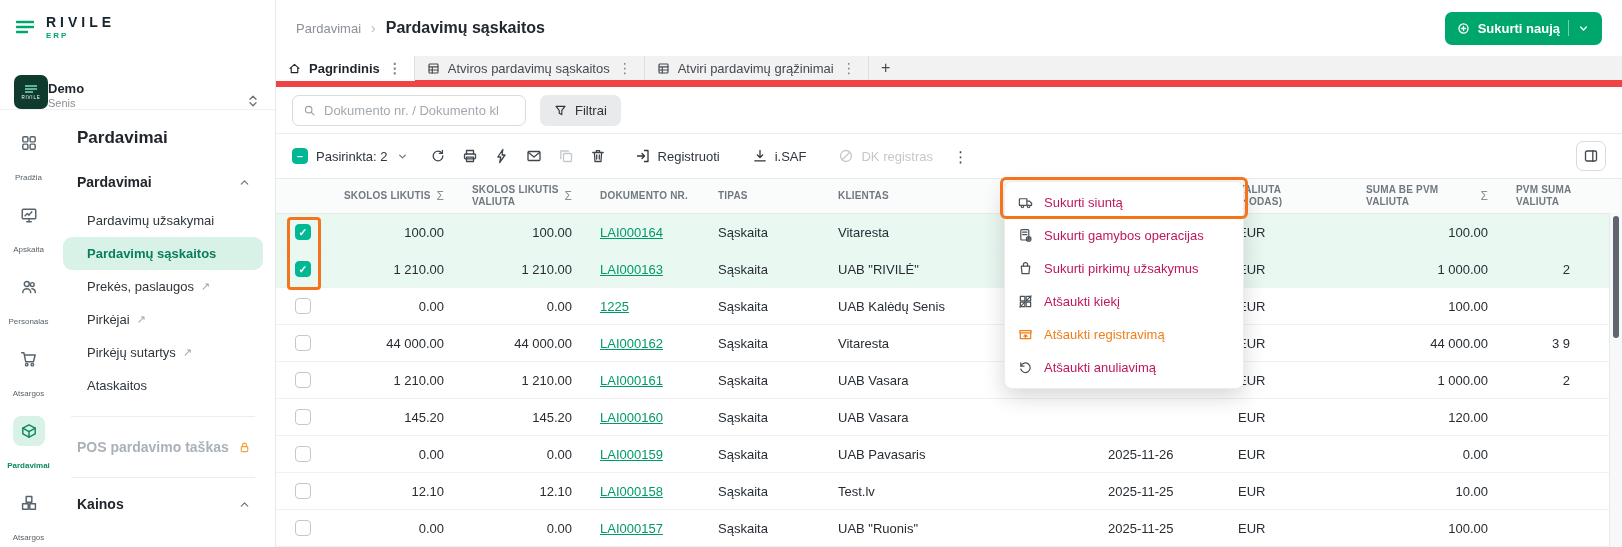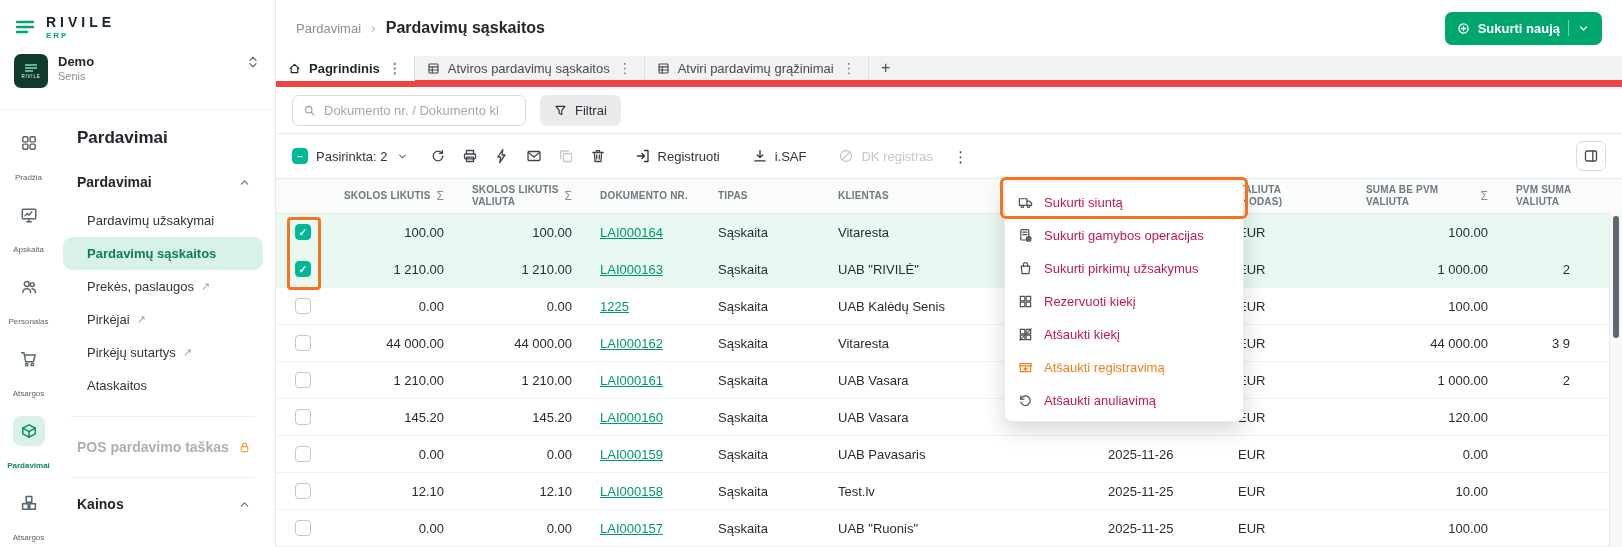--- a/index.html
+++ b/index.html
@@ -11,21 +11,21 @@
   .i  { width:16px; height:16px; stroke:currentColor; fill:none; stroke-width:1.3; stroke-linecap:round; stroke-linejoin:round; }
   .i-sm { width:13px; height:13px; stroke:currentColor; fill:none; stroke-width:1.4; stroke-linecap:round; stroke-linejoin:round; }
 
   
   .sidebar { width:276px; flex-shrink:0; border-right:1px solid #e7e8ea; display:flex; flex-direction:column; background:#fff; }
   .logo-row { height:54px; display:flex; align-items:center; gap:10px; padding:0 14px; }
   .burger { color:#00a76d; width:22px; height:22px; stroke-width:2.4; }
   .brand { display:flex; flex-direction:column; }
   .brand-name { font-size:14px; font-weight:700; letter-spacing:4px; color:#15242e; }
   .brand-sub { font-size:8px; font-weight:700; letter-spacing:2px; color:#00a76d; margin-top:1px; }
-  .company-row { height:56px; display:flex; align-items:flex-start; gap:10px; padding:0 14px; border-bottom:1px solid #f1f1f2; }
+  .company-row { height:56px; display:flex; align-items:flex-end; padding:0 14px; border-bottom:1px solid #f1f1f2; }
   .avatar { width:34px; height:34px; border-radius:7px; background:#0e3b2e; color:#fff; display:flex; flex-direction:column;
             align-items:center; justify-content:center; gap:2px; flex-shrink:0; }
   .avatar .bars { width:14px; height:8px; stroke:#7ddcb8; stroke-width:1.6; }
   .avatar-txt { font-size:4.5px; letter-spacing:.8px; color:#fff; }
   .company-name { font-size:13px; font-weight:700; color:#1d242b; line-height:1.2; }
   .company-code { font-size:11px; color:#8a9097; }
   .company-caret { margin-left:auto; color:#6b7178; cursor:pointer; }
   .side-body { flex:1; display:flex; overflow:hidden; }
   .rail { width:57px; display:flex; flex-direction:column; align-items:center; padding-top:14px; gap:10px; overflow:hidden; }
   .rail-item { display:flex; flex-direction:column; align-items:center; gap:15px; cursor:pointer; width:100%; padding:4px 0; }
@@ -653,29 +653,20 @@
           <path d="M5.8 5.5V4a2.2 2.2 0 0 1 4.4 0v1.5"></path>
         </svg>
       <span>Sukurti pirkimų užsakymus</span>
     </div>
     <div class="ctx-item">
       <svg class="i" viewBox="0 0 16 16">
           <rect x="2.5" y="2.5" width="4.8" height="4.8"></rect>
           <rect x="8.7" y="2.5" width="4.8" height="4.8"></rect>
           <rect x="2.5" y="8.7" width="4.8" height="4.8"></rect>
           <rect x="8.7" y="8.7" width="4.8" height="4.8"></rect>
-        </svg>
-      <span>Rezervuoti kiekį</span>
-    </div>
-    <div class="ctx-item">
-      <svg class="i" viewBox="0 0 16 16">
-          <rect x="2.5" y="2.5" width="4.8" height="4.8"></rect>
-          <rect x="8.7" y="2.5" width="4.8" height="4.8"></rect>
-          <rect x="2.5" y="8.7" width="4.8" height="4.8"></rect>
-          <rect x="8.7" y="8.7" width="4.8" height="4.8"></rect>
           <path d="M2 14L14 2"></path>
         </svg>
       <span>Atšaukti kiekį</span>
     </div>
     <div class="ctx-item accent">
       <svg class="i" viewBox="0 0 16 16">
           <path d="M2.5 6.5v6h11v-6"></path>
           <path d="M2 3.8h12v2.5H2z"></path>
           <path d="M8 12.2V8.4M6.4 9.9L8 8.3l1.6 1.6"></path>
         </svg>

